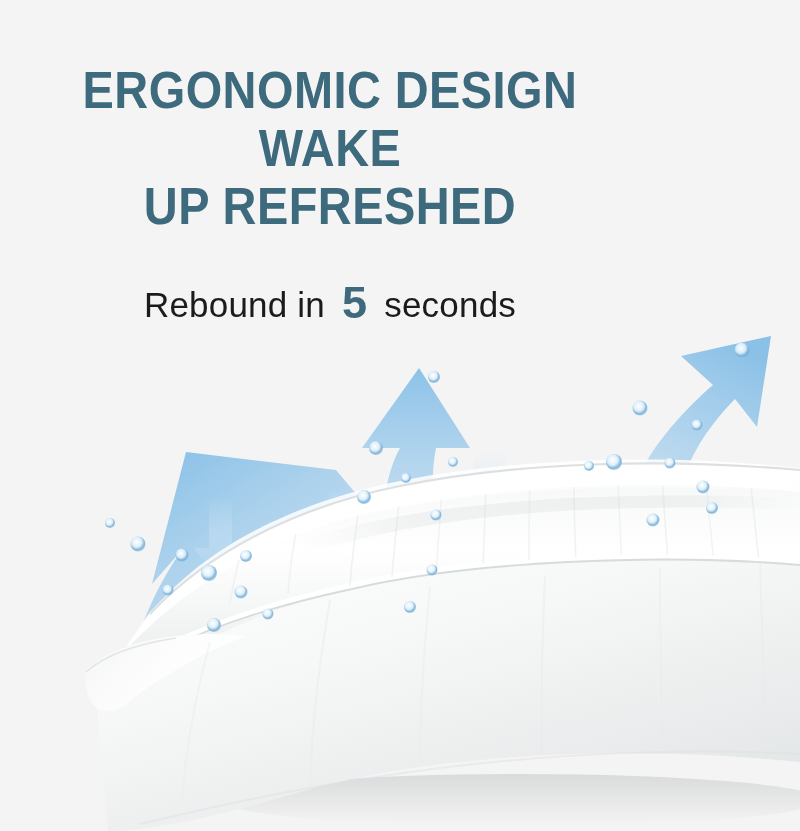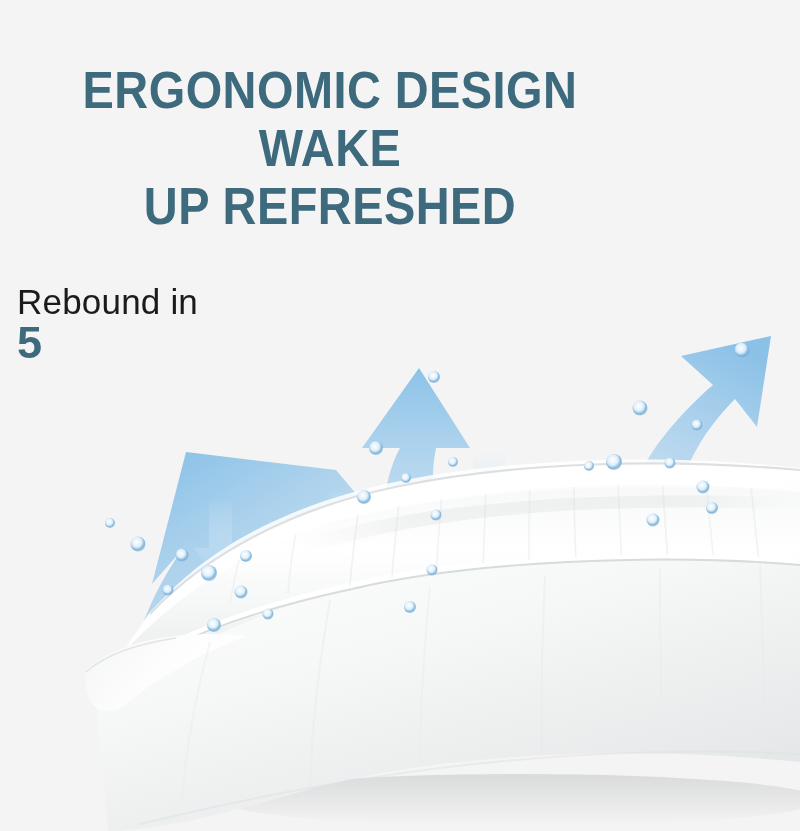--- a/index.html
+++ b/index.html
@@ -281,19 +281,20 @@
         <circle cx="712" cy="508" r="6" fill="url(#gBub)"></circle>
         <circle cx="589" cy="466" r="5" fill="url(#gBub)"></circle>
       </g>
     </svg>
   </div>
 
   <div id="headline-block">
     <h1 id="headline" style="color: rgb(61, 106, 125);">ERGONOMIC DESIGN WAKE
 UP REFRESHED</h1>
 
-    <div id="subhead" style="color: rgb(27, 27, 27); flex-direction: column;">
+    <div id="subhead" style="color: rgb(27, 27, 27);">
       <span class="seg-lead">Rebound in</span>
       <span class="seg-num" style="color: rgb(61, 106, 125);">5</span>
+      <span class="seg-tail">seconds</span>
     </div>
   </div>
 
 </div>
 
 </body></html>

